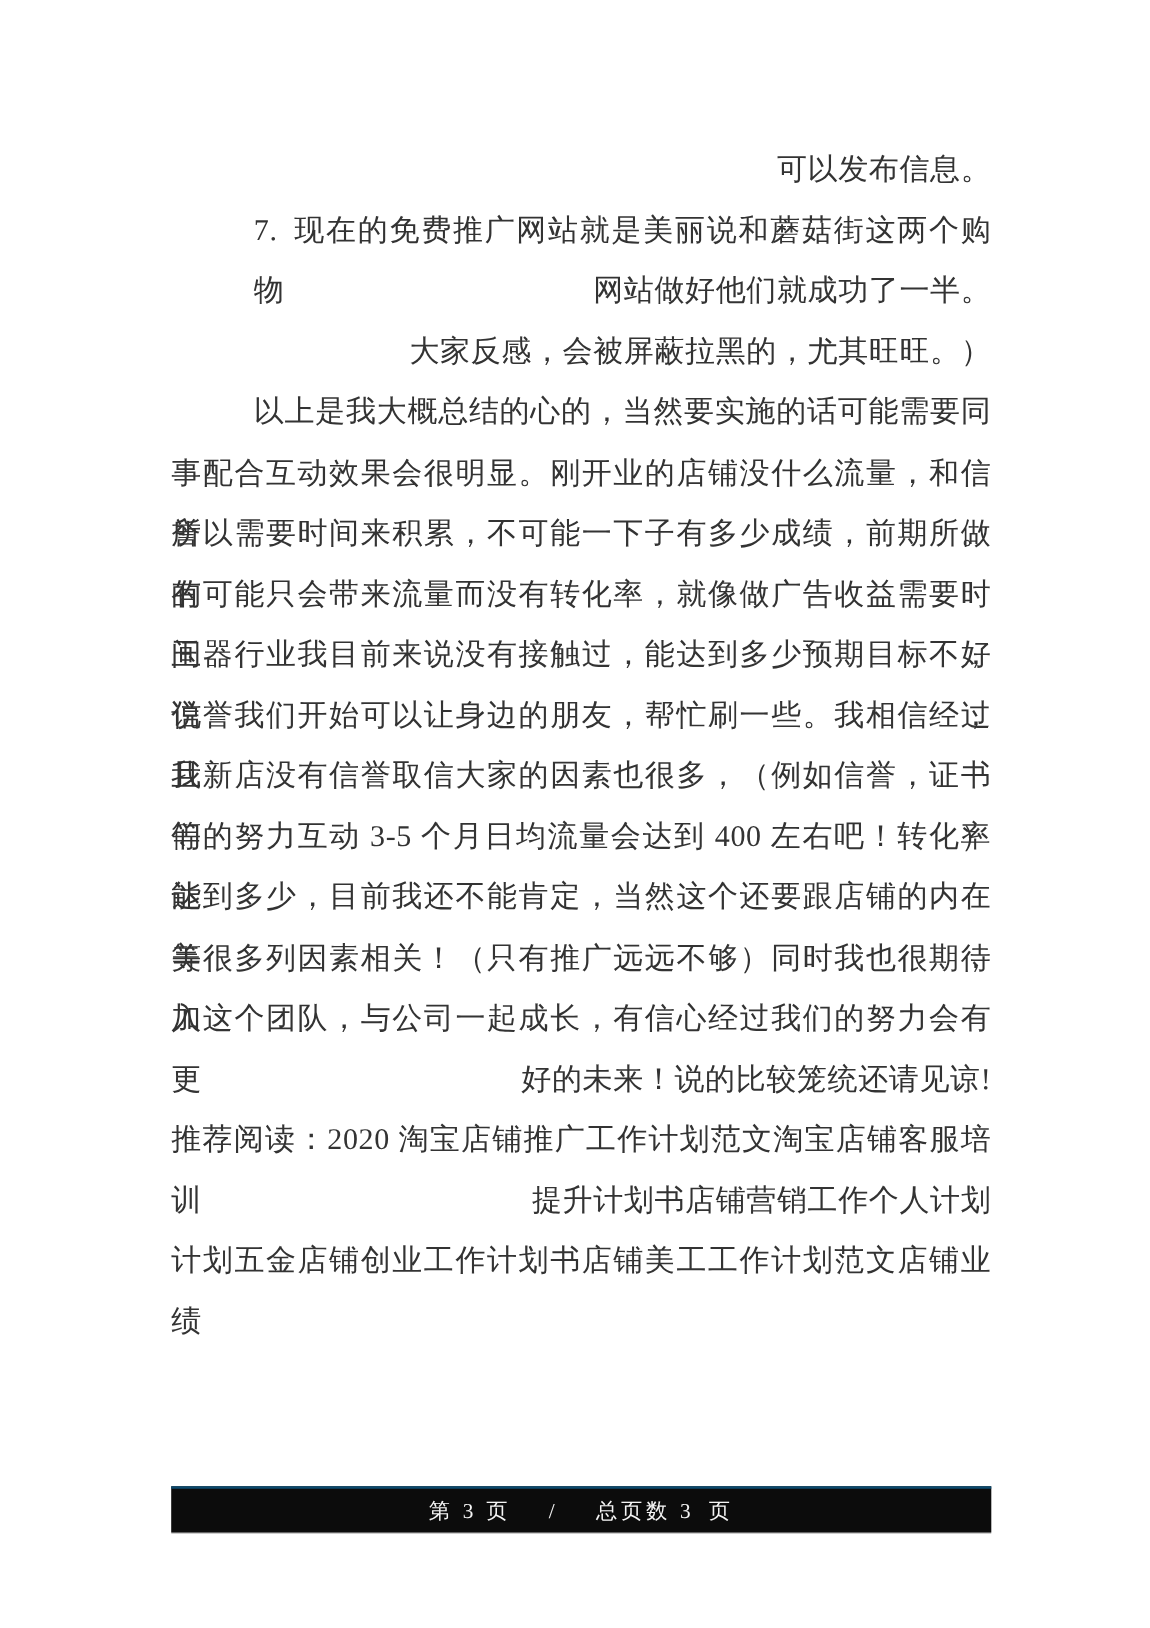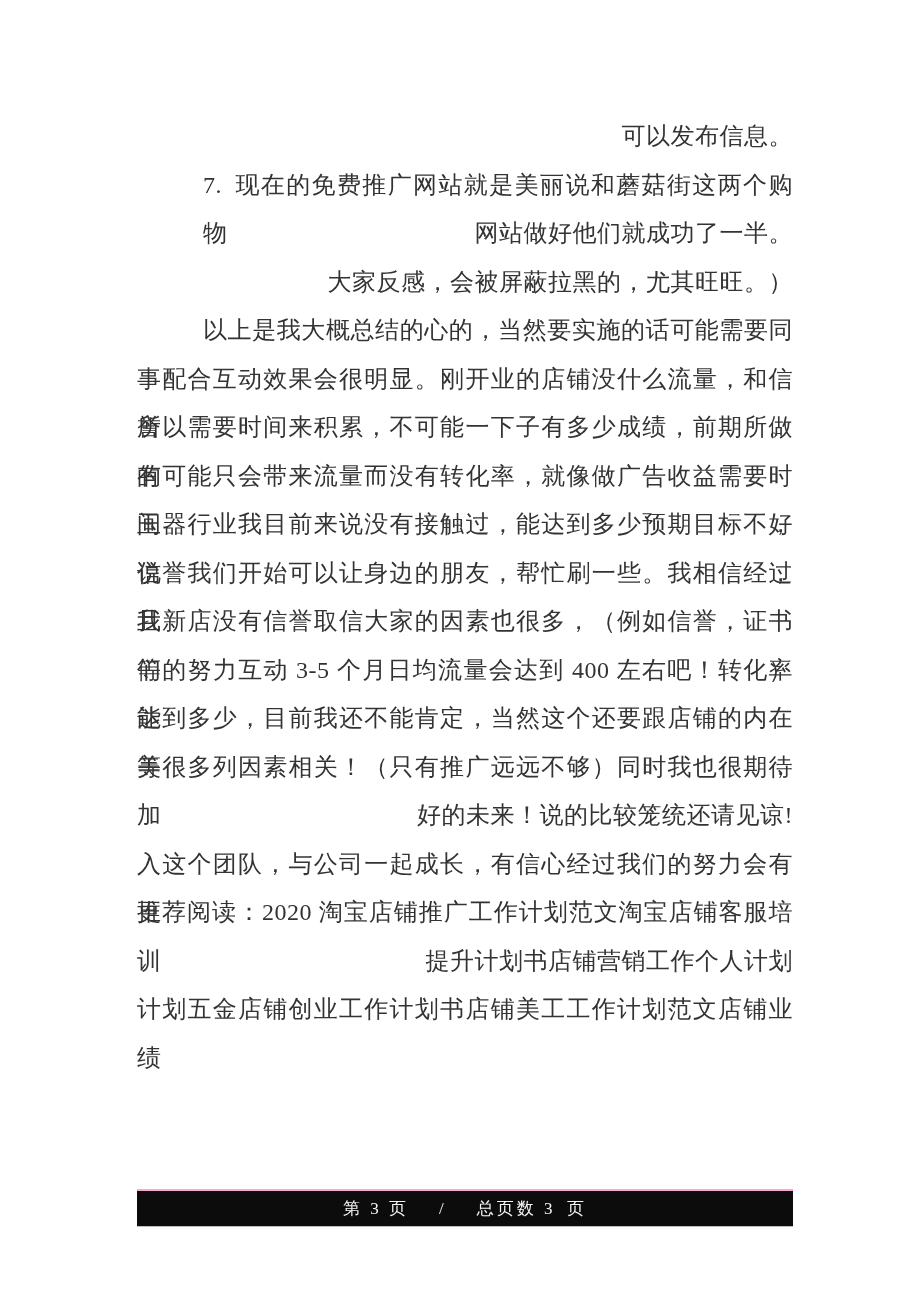--- a/index.html
+++ b/index.html
@@ -39,21 +39,21 @@
     padding-left: 66px;
   }
   .page-footer {
     position: absolute;
     left: 137px;
     top: 1189px;
     width: 656px;
     height: 37px;
     box-sizing: border-box;
     background: var(--color-footer_bg, #0c0c0c);
-    border-top: 2px solid #f9a8d4;
+    border-top: 2px solid #0c4a6e;
     box-shadow: 0 1px 0 #bdbdbd;
     display: flex;
     align-items: center;
     justify-content: center;
     gap: 30px;
   }
   .page-footer span {
     color: var(--color-footer_text, #f5f5f5);
     font-size: 17px;
     letter-spacing: 3px;
@@ -73,22 +73,22 @@
       <div class="line indent full">以上是我大概总结的心的，当然要实施的话可能需要同</div>
       <div class="line full">事配合互动效果会很明显。刚开业的店铺没什么流量，和信誉。</div>
       <div class="line full">所以需要时间来积累，不可能一下子有多少成绩，前期所做的</div>
       <div class="line full">有可能只会带来流量而没有转化率，就像做广告收益需要时间，</div>
       <div class="line full">玉器行业我目前来说没有接触过，能达到多少预期目标不好说，</div>
       <div class="line full">信誉我们开始可以让身边的朋友，帮忙刷一些。我相信经过我</div>
       <div class="line full">且新店没有信誉取信大家的因素也很多，（例如信誉，证书等）</div>
       <div class="line full">们的努力互动 3-5 个月日均流量会达到 400 左右吧！转化率能</div>
       <div class="line full">达到多少，目前我还不能肯定，当然这个还要跟店铺的内在美，</div>
       <div class="line full">等很多列因素相关！（只有推广远远不够）同时我也很期待加</div>
+      <div class="line full">入这个团队，与公司一起成长，有信心经过我们的努力会有更</div>
       <div class="line">好的未来！说的比较笼统还请见谅!</div>
-      <div class="line full">入这个团队，与公司一起成长，有信心经过我们的努力会有更</div>
       <div class="line full">推荐阅读：2020 淘宝店铺推广工作计划范文淘宝店铺客服培训</div>
       <div class="line">提升计划书店铺营销工作个人计划</div>
       <div class="line full">计划五金店铺创业工作计划书店铺美工工作计划范文店铺业绩</div>
     </main>
 
   <footer class="page-footer">
     <span>第 3 页</span>
     <span>/</span>
     <span>总页数 3 页</span>
   </footer>

